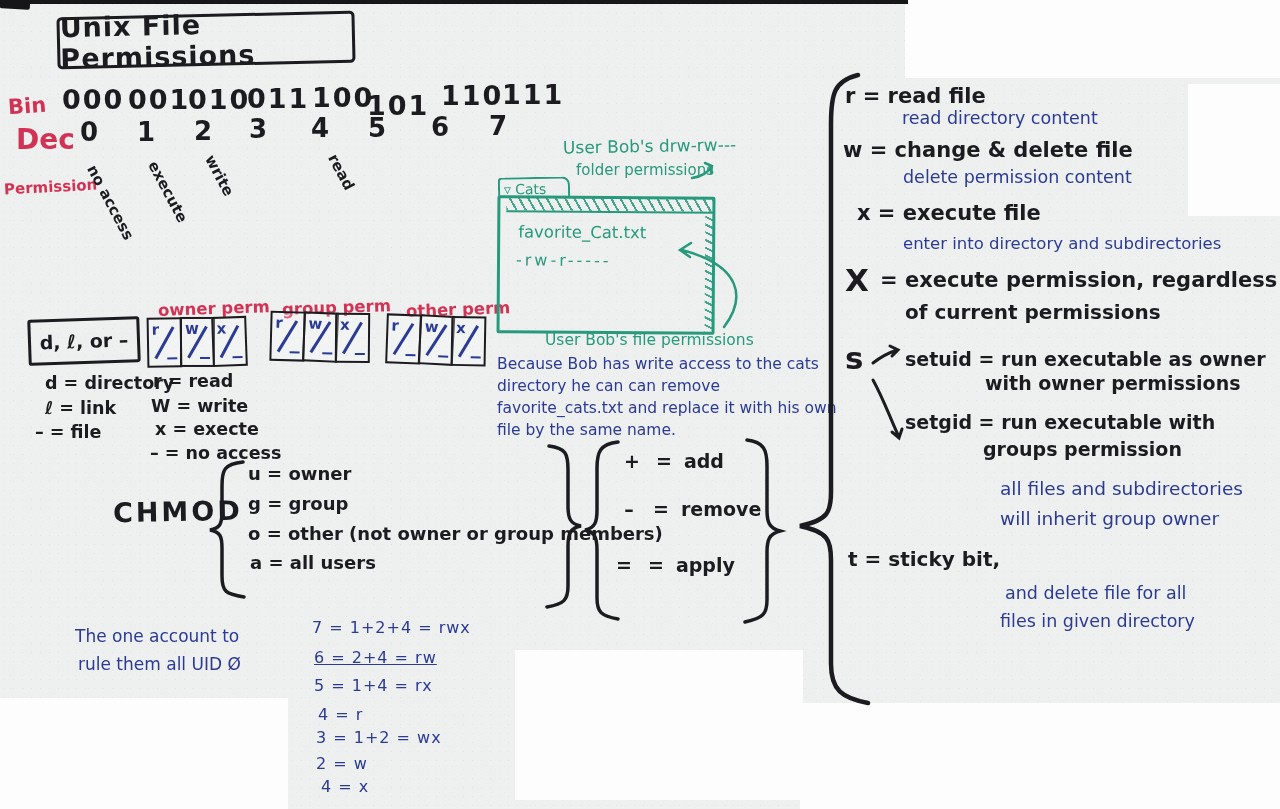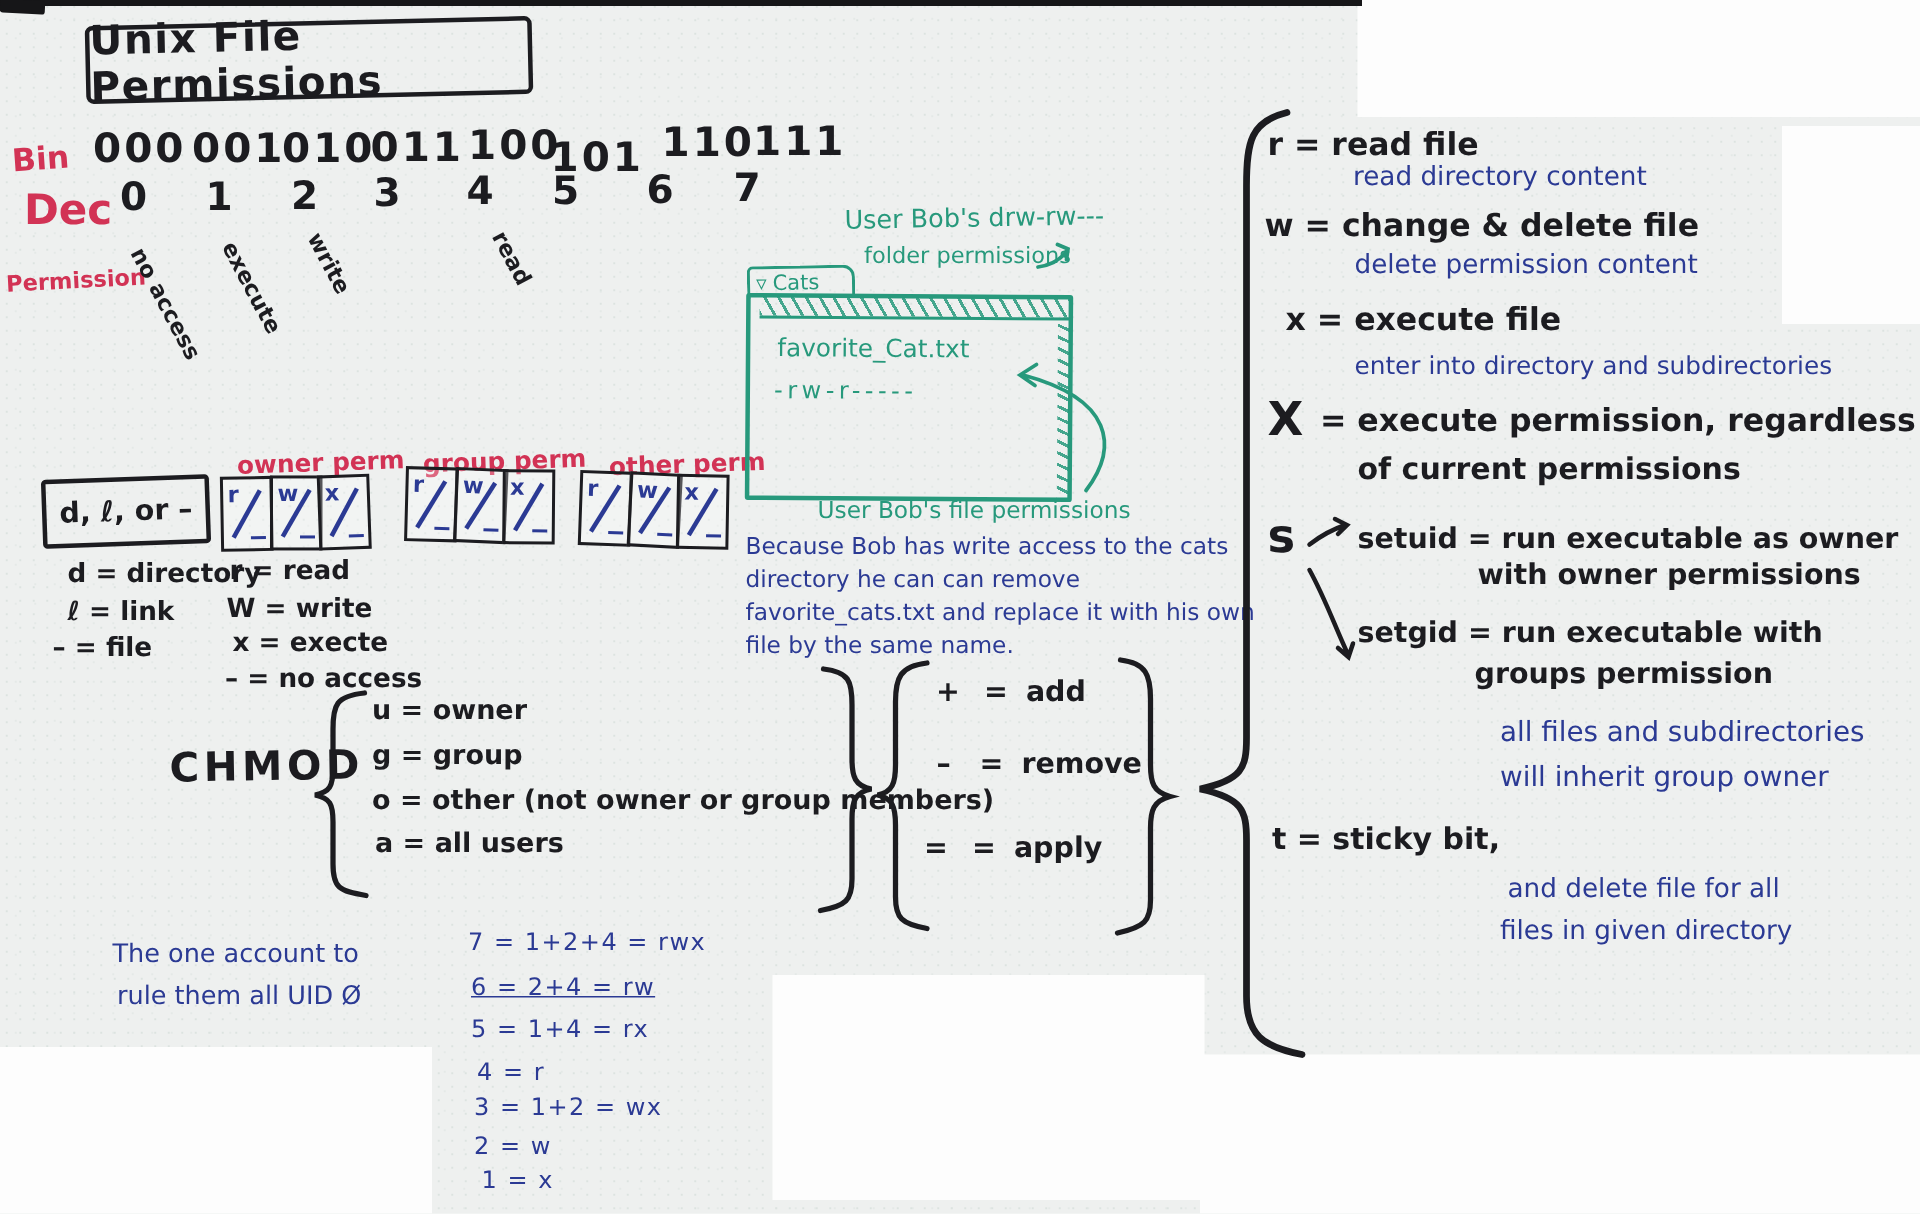--- a/index.html
+++ b/index.html
@@ -284,21 +284,21 @@
 
   <span class="abs uid" style="left:75px;top:607px;">The one account to</span>
   <span class="abs uid" style="left:78px;top:635px;">rule them all  UID Ø</span>
 
   <span class="abs oct" style="left:312px;top:618px;">7 = 1+2+4 = rwx</span>
   <span class="abs oct" style="left:314px;top:648px;text-decoration:underline;">6 = 2+4 = rw</span>
   <span class="abs oct" style="left:314px;top:676px;">5 = 1+4 = rx</span>
   <span class="abs oct" style="left:318px;top:705px;">4 = r</span>
   <span class="abs oct" style="left:316px;top:728px;">3 = 1+2 = wx</span>
   <span class="abs oct" style="left:316px;top:754px;">2 = w</span>
-  <span class="abs oct" style="left:321px;top:777px;">1 = x</span>
+  <span class="abs oct" style="left:321px;top:777px;">4 = x</span>
 
   <svg class="overlay" width="1280" height="809" viewBox="0 0 1280 809">
 
     <path d="M 243 462 C 224 464 222 470 222 486 L 222 512 C 222 524 220 528 210 530 C 220 532 222 536 222 548 L 222 576 C 222 592 226 594 244 597" fill="none" stroke="#1c1c20" stroke-width="3.5" stroke-linecap="round"></path>
 
     <path d="M 549 446 C 566 448 568 454 568 470 L 568 506 C 568 518 570 524 581 526 C 570 528 568 534 568 546 L 568 586 C 568 600 564 604 547 607" fill="none" stroke="#1c1c20" stroke-width="3.5" stroke-linecap="round"></path>
 
     <path d="M 618 442 C 600 444 597 452 597 468 L 597 510 C 597 522 595 528 585 530 C 595 532 597 538 597 550 L 597 598 C 597 612 601 616 618 619" fill="none" stroke="#1c1c20" stroke-width="3.5" stroke-linecap="round"></path>
 
     <path d="M 747 440 C 764 442 767 450 767 466 L 767 510 C 767 522 769 528 780 531 C 769 534 767 540 767 552 L 767 600 C 767 614 763 618 745 622" fill="none" stroke="#1c1c20" stroke-width="3.5" stroke-linecap="round"></path>

